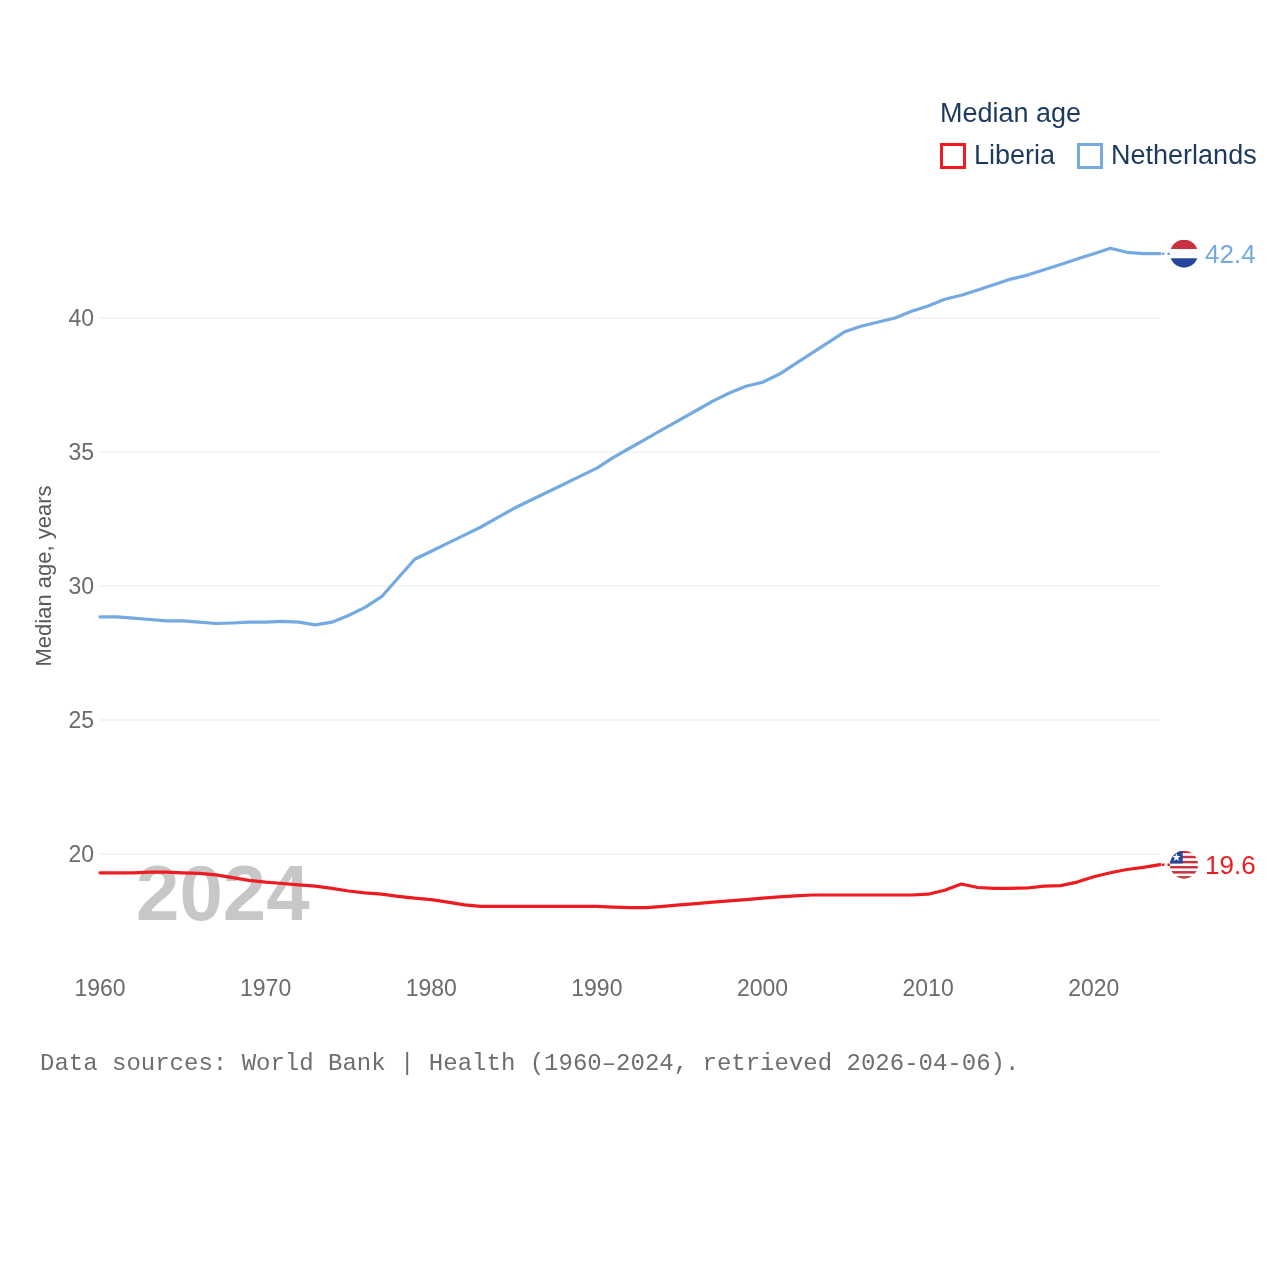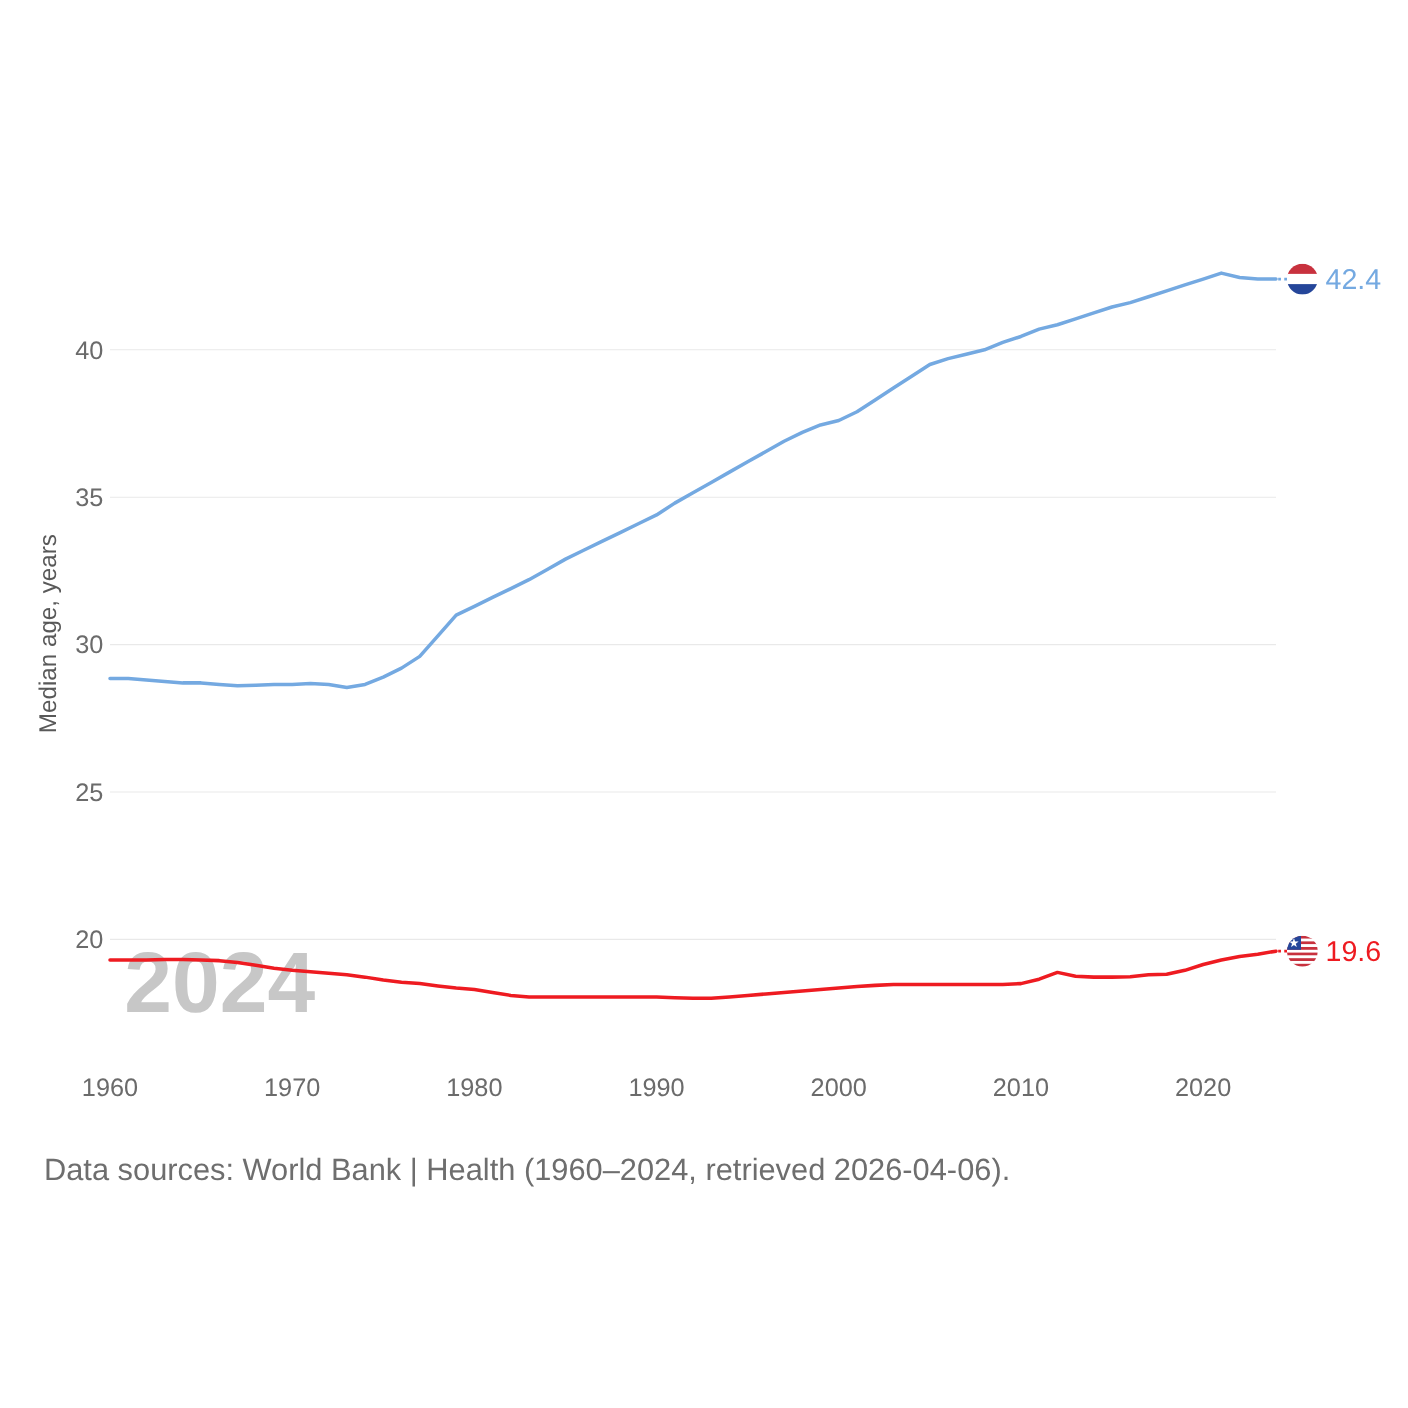--- a/index.html
+++ b/index.html
@@ -3,21 +3,21 @@
 <meta charset="utf-8">
 <style>
   html,body { margin:0; padding:0; background:#ffffff; }
   body {
     width:1280px; height:1280px; position:relative; overflow:hidden;
     font-family:"Liberation Sans", sans-serif;
   }
   .page { position:absolute; inset:0; }
 
   .watermark {
-    position:absolute; left:113px; top:854px; z-index:1;
+    position:absolute; left:136px; top:854px; z-index:1;
     font-size:78px; font-weight:700; line-height:78px;
     color:#c7c7c7; letter-spacing:0px;
   }
 
   #chart { position:absolute; left:0; top:0; z-index:2; }
   #chart text { font-family:"Liberation Sans", sans-serif; }
 
   .legend { position:absolute; left:940px; top:98px; z-index:3; color:#1c3a5e; }
   .legend-title { font-size:27px; margin-bottom:11px; }
   .legend-items { display:flex; align-items:center; gap:22px; }
@@ -28,21 +28,21 @@
   }
 
   .ylabel {
     position:absolute; left:44px; top:576px; z-index:3;
     transform:translate(-50%,-50%) rotate(-90deg);
     font-size:22px; color:#595959; white-space:nowrap;
   }
 
   .footer {
     position:absolute; left:40px; top:1044px; z-index:3;
-    font-size:28px; color:#6e6e6e; line-height:39px;
+    font-size:24px; color:#6e6e6e; line-height:39px;font-family:Liberation Mono, monospace;
   }
 </style>
 </head>
 <body>
 
 <div class="page">
 
   <div class="watermark">2024</div>
 
   <svg id="chart" width="1280" height="1030">
@@ -92,20 +92,33 @@
       <polyline points="100.0,616.8 116.6,616.8 133.1,618.2 149.7,619.5 166.3,620.8 182.8,620.8 199.4,622.2 215.9,623.5 232.5,623.0 249.1,622.2 265.6,622.2 282.2,621.4 298.8,622.2 315.3,624.9 331.9,622.2 348.4,615.5 365.0,607.4 381.6,596.7 398.1,578.0 414.7,559.2 431.3,551.2 447.8,543.1 464.4,535.1 480.9,527.0 497.5,517.7 514.1,508.3 530.6,500.2 547.2,492.2 563.8,484.2 580.3,476.1 596.9,468.1 613.4,457.4 630.0,448.0 646.6,438.6 663.1,429.2 679.7,419.8 696.3,410.5 712.8,401.1 729.4,393.0 745.9,386.3 762.5,382.3 779.1,374.3 795.6,363.6 812.2,352.8 828.8,342.1 845.3,331.4 861.9,326.0 878.4,322.0 895.0,318.0 911.6,311.3 928.1,305.9 944.7,299.2 961.3,295.2 977.8,289.9 994.4,284.5 1010.9,279.1 1027.5,275.1 1044.1,269.8 1060.6,264.4 1077.2,259.0 1093.8,253.7 1110.3,248.3 1126.9,252.3 1143.4,253.7 1160.0,253.7" fill="none" stroke="#74a9e1" stroke-width="3.2" stroke-linejoin="round" stroke-linecap="round"></polyline>
       <line x1="1162" x2="1170" y1="253.68000000000006" y2="253.68000000000006" stroke="#74a9e1" stroke-width="2.5" stroke-dasharray="2.5 3"></line>
       <g clip-path="url(#cp-netherlands-flag-icon)">
         <rect x="1170" y="239.68000000000006" width="28" height="9.6" fill="#c8313e"></rect>
         <rect x="1170" y="248.98000000000008" width="28" height="9.4" fill="#ffffff"></rect>
         <rect x="1170" y="258.2800000000001" width="28" height="9.6" fill="#25469a"></rect>
       </g>
       <text x="1205" y="262.68000000000006" font-size="26" fill="#74a9e1">42.4</text>
     </svg>
 
+  <div class="legend">
+    <div class="legend-title">Median age</div>
+    <div class="legend-items">
+      <div class="legend-item">
+        <span class="swatch" style="border-color: rgb(238, 27, 33);"></span>
+        <span>Liberia</span>
+      </div>
+      <div class="legend-item">
+        <span class="swatch" style="border-color: rgb(116, 169, 225);"></span>
+        <span>Netherlands</span>
+      </div>
+    </div>
+  </div>
 
   <div class="ylabel">Median age, years</div>
 
   <div class="footer">
     <div>Data sources: World Bank | Health (1960–2024, retrieved 2026-04-06).</div>
   </div>
 
 </div>
 
 </body></html>

